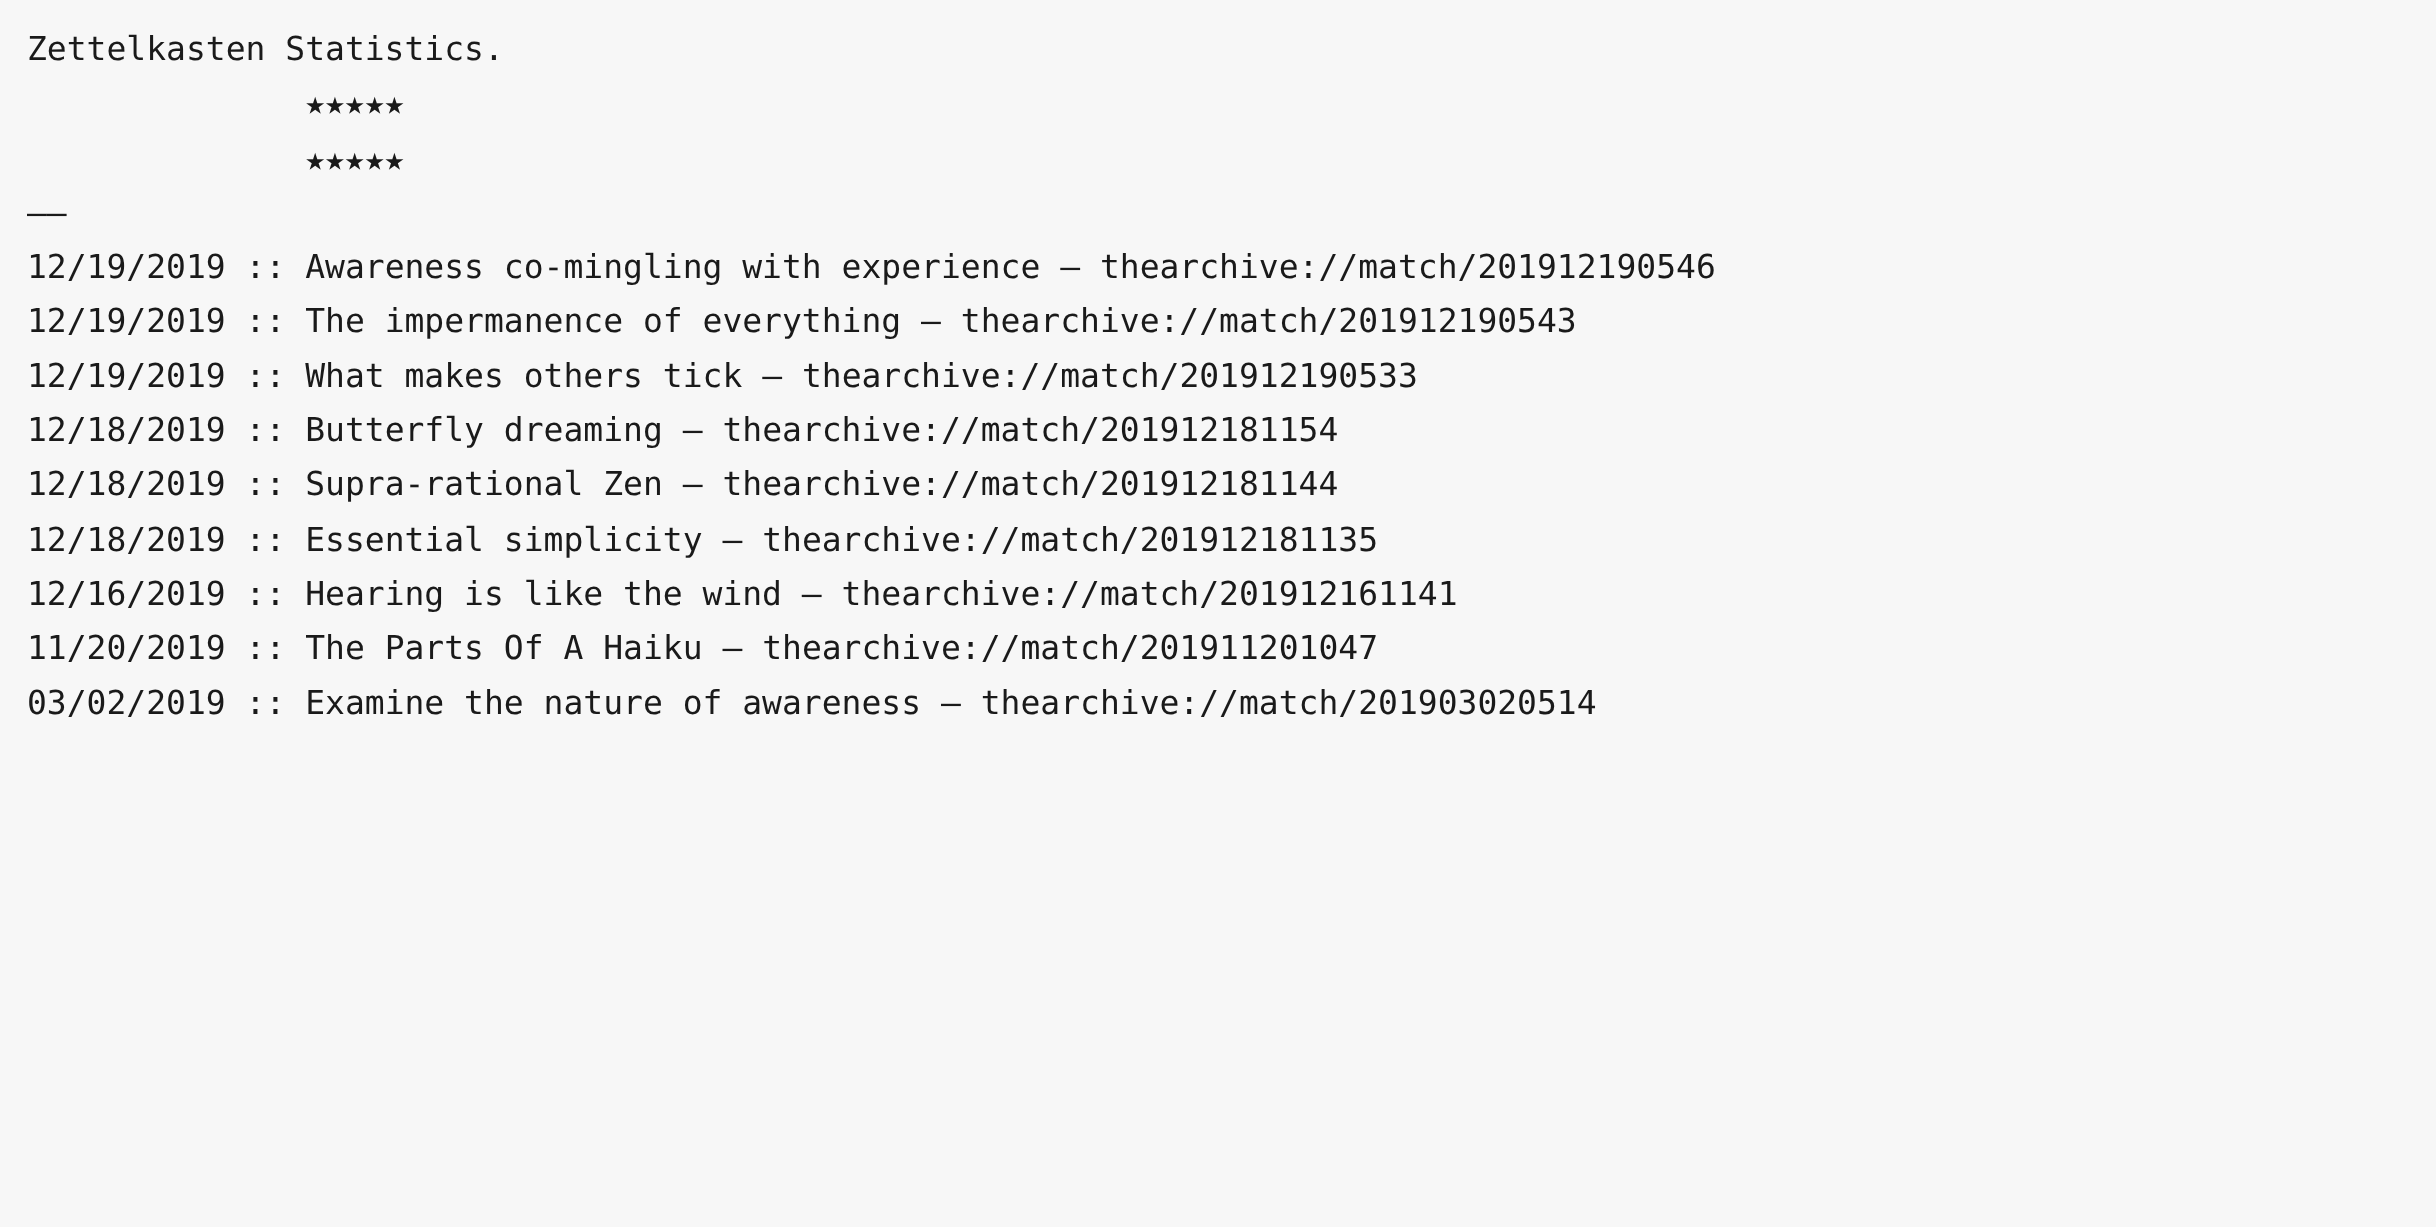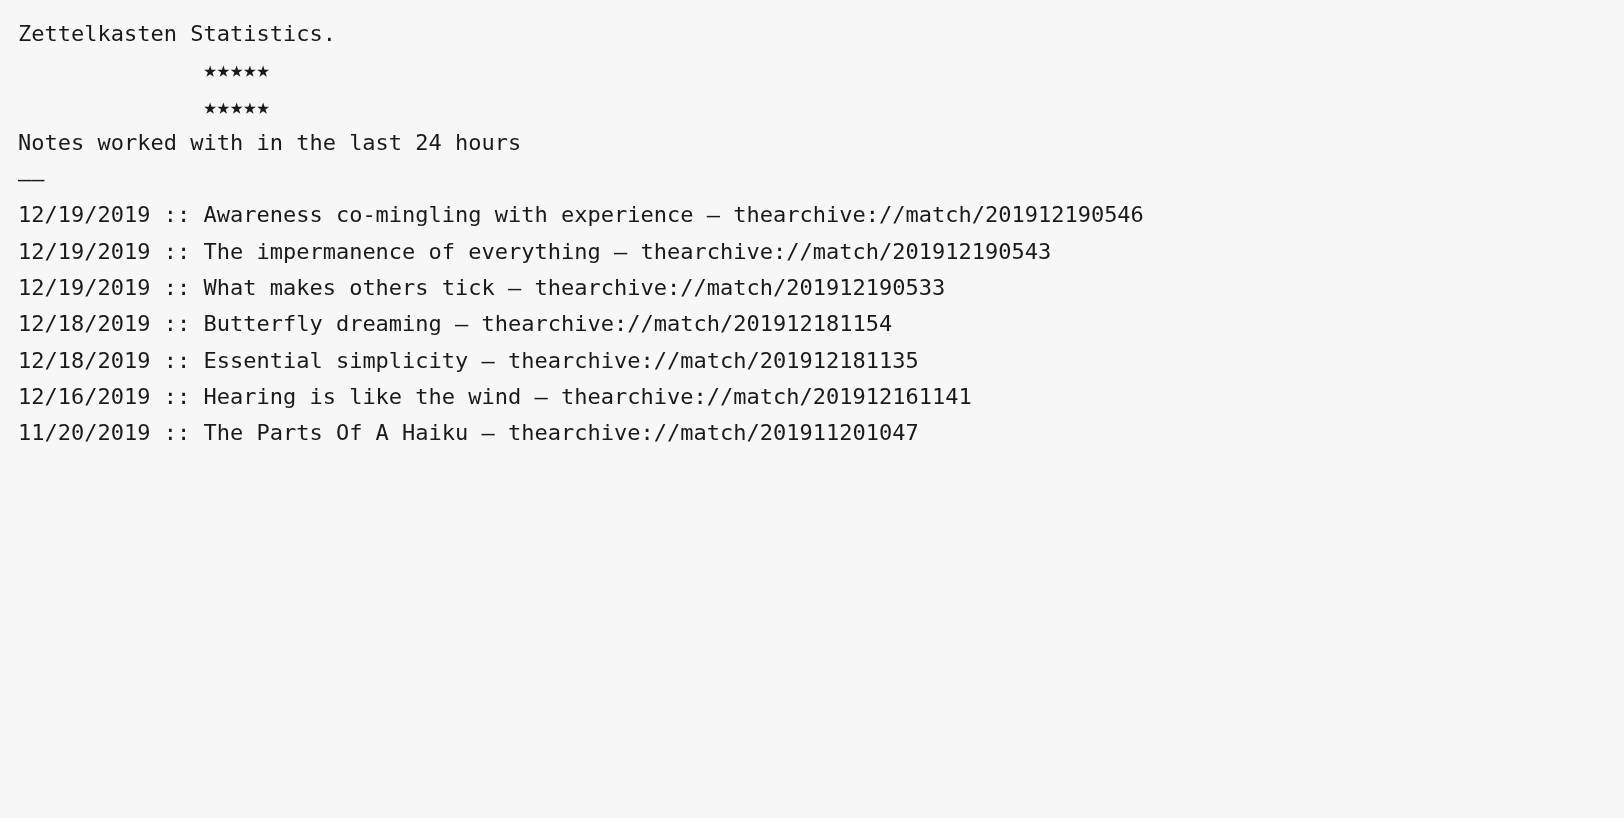--- a/index.html
+++ b/index.html
@@ -23,24 +23,25 @@
       padding-left: 14ch;
     }
   </style>
 </head>
 <body>
 
 <div>
   <span class="line">Zettelkasten Statistics.</span>
   <span class="line stars">★★★★★</span>
   <span class="line stars">★★★★★</span>
-  <span class="line">Notes worked with in the last 24 hours</span>
   <span class="line">——</span>
   <div id="entries">
       <span class="line"><span>12/19/2019</span><span> :: </span><span>Awareness co-mingling with experience</span><span>  — </span><span>thearchive://match/201912190546</span></span>
       <span class="line"><span>12/19/2019</span><span> :: </span><span>The impermanence of everything</span><span>  — </span><span>thearchive://match/201912190543</span></span>
       <span class="line"><span>12/19/2019</span><span> :: </span><span>What makes others tick</span><span>  — </span><span>thearchive://match/201912190533</span></span>
       <span class="line"><span>12/18/2019</span><span> :: </span><span>Butterfly dreaming</span><span>  — </span><span>thearchive://match/201912181154</span></span>
+      <span class="line"><span>12/18/2019</span><span> :: </span><span>Supra-rational Zen</span><span>  — </span><span>thearchive://match/201912181144</span></span>
       <span class="line"><span>12/18/2019</span><span> :: </span><span>Essential simplicity</span><span>  — </span><span>thearchive://match/201912181135</span></span>
       <span class="line"><span>12/16/2019</span><span> :: </span><span>Hearing is like the wind</span><span>  — </span><span>thearchive://match/201912161141</span></span>
       <span class="line"><span>11/20/2019</span><span> :: </span><span>The Parts Of A Haiku</span><span>  — </span><span>thearchive://match/201911201047</span></span>
+      <span class="line"><span>03/02/2019</span><span> :: </span><span>Examine the nature of awareness</span><span>  — </span><span>thearchive://match/201903020514</span></span>
     </div>
 </div>
 
 </body></html>

